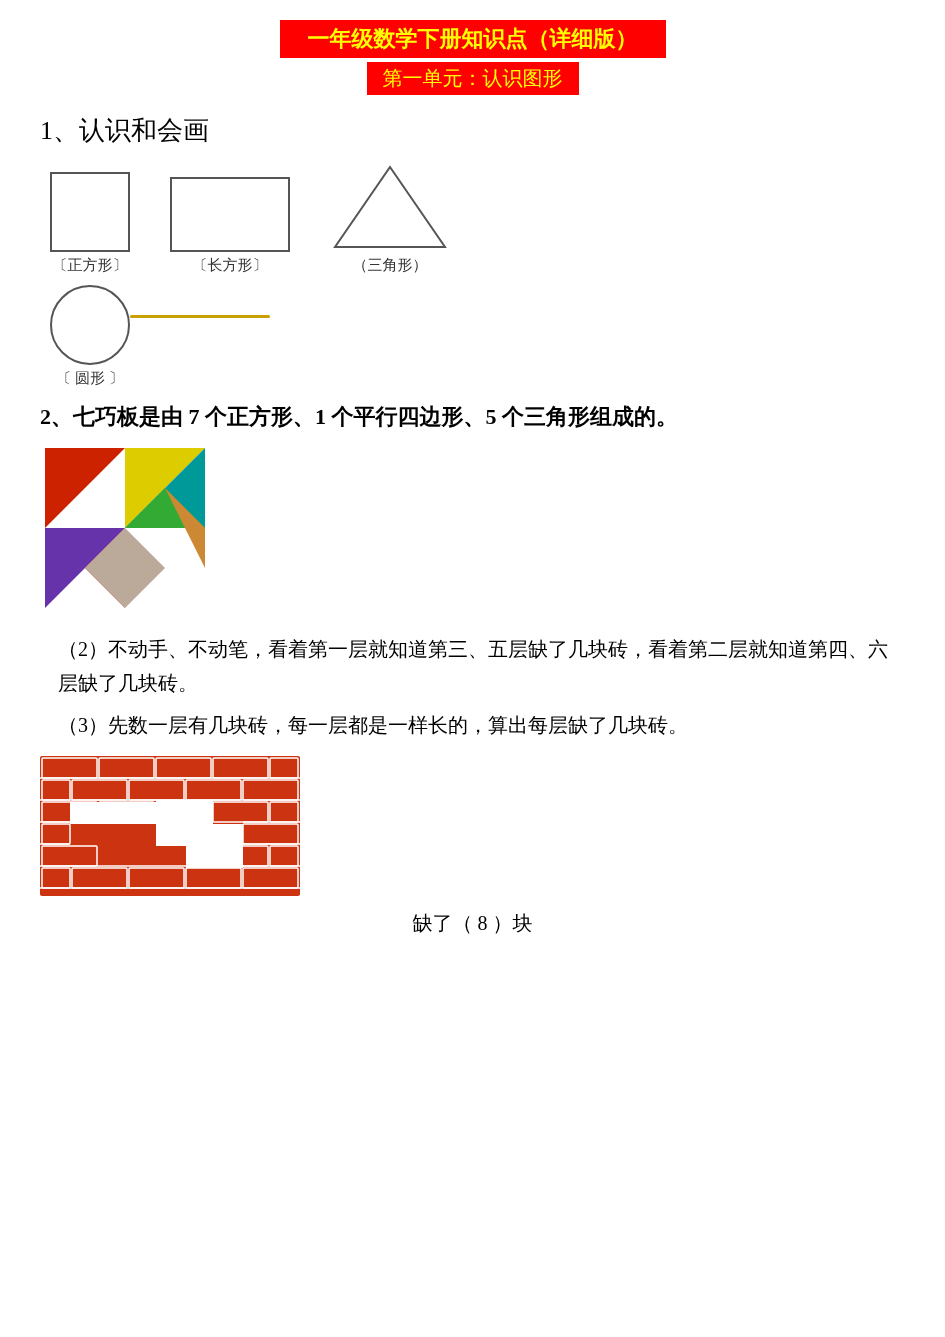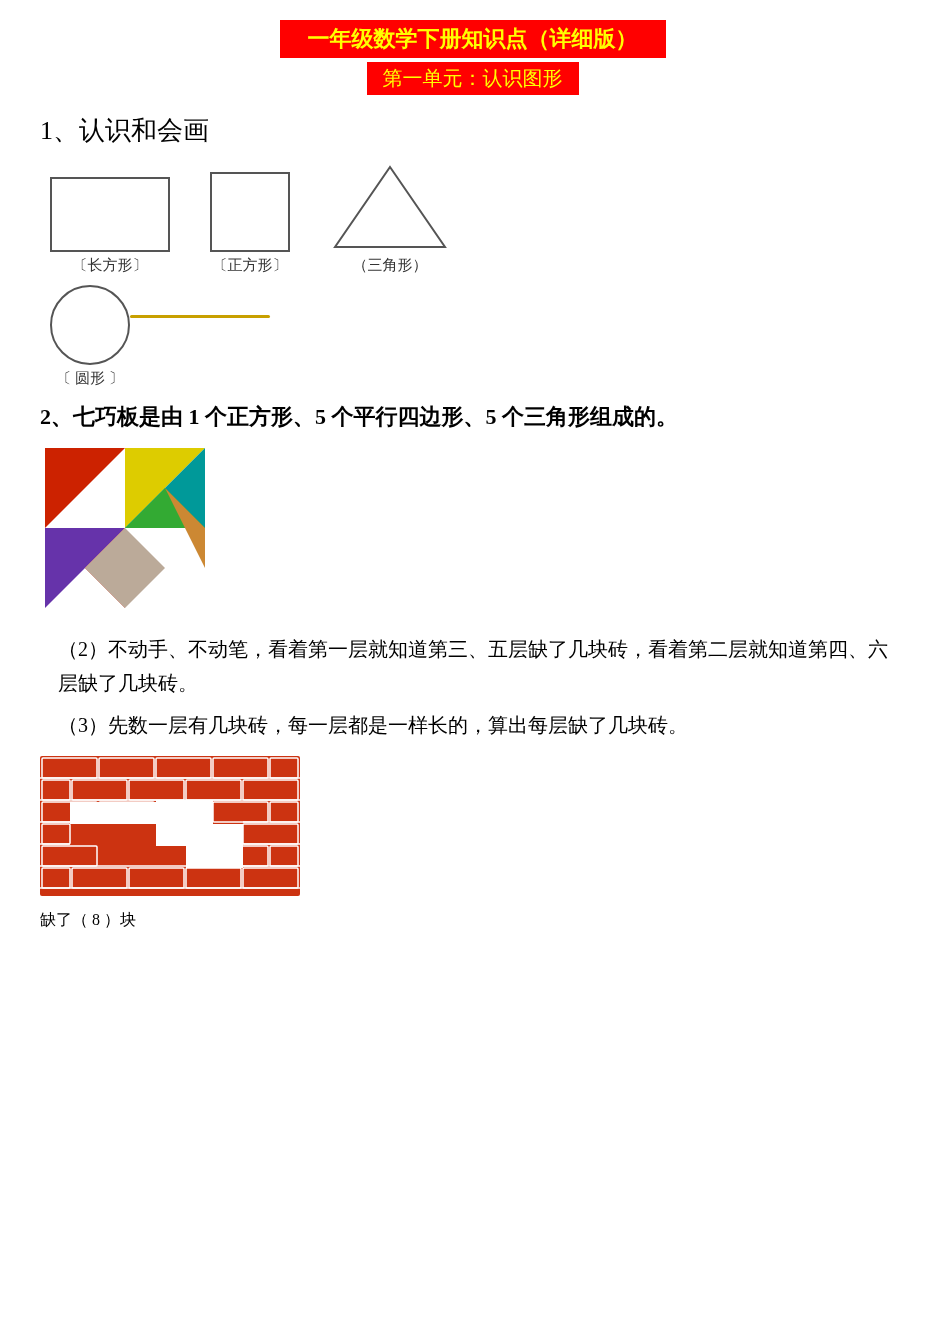--- a/index.html
+++ b/index.html
@@ -120,22 +120,23 @@
       font-size: 20px;
       margin: 8px 0 8px 18px;
       line-height: 1.7;
     }
 
     .brick-container {
       margin: 14px 0 10px 0;
     }
 
     .missing-text {
-      font-size: 16px;
+      font-size: 20px;
       margin: 8px 0 0 0;
+      text-align: center;
     }
 
     .shapes-row2 {
       display: flex;
       align-items: flex-start;
       margin-left: 10px;
       margin-top: 10px;
     }
   </style>
 </head>
@@ -149,27 +150,27 @@
     <span class="title-sub">第一单元：认识图形</span>
   </div>
 </div>
 
 <div>
   <div class="section-title">1、认识和会画</div>
 
   <div class="shapes-row">
 
     <div class="shape-item">
+      <div class="rect-square"></div>
+      <span class="shape-label">〔正方形〕</span>
+    </div>
+
+    <div class="shape-item">
       <div class="rect-long"></div>
       <span class="shape-label">〔长方形〕</span>
-    </div>
-
-    <div class="shape-item">
-      <div class="rect-square"></div>
-      <span class="shape-label">〔正方形〕</span>
     </div>
 
     <div class="shape-item">
       <svg width="120" height="90" class="triangle-svg">
         <polygon points="60,5 115,85 5,85" fill="none" stroke="#555" stroke-width="2"></polygon>
       </svg>
       <span class="shape-label">（三角形）</span>
     </div>
   </div>
 
@@ -181,21 +182,21 @@
     </div>
 
 
     <div class="shape-item">
       <div class="underline-shape"></div>
     </div>
   </div>
 </div>
 
 <div>
-  <div class="section2-text">2、七巧板是由 1 个正方形、5 个平行四边形、5 个三角形组成的。</div>
+  <div class="section2-text">2、七巧板是由 7 个正方形、1 个平行四边形、5 个三角形组成的。</div>
 
   <div class="tangram-container">
     <svg width="170" height="165" viewBox="0 0 170 165">
 
       <polygon points="5,5 85,5 5,85" fill="#cc2200"></polygon>
 
       <polygon points="85,5 165,5 85,85" fill="#ddcc00"></polygon>
 
       <polygon points="165,5 165,85 85,85" fill="#009999"></polygon>
 

